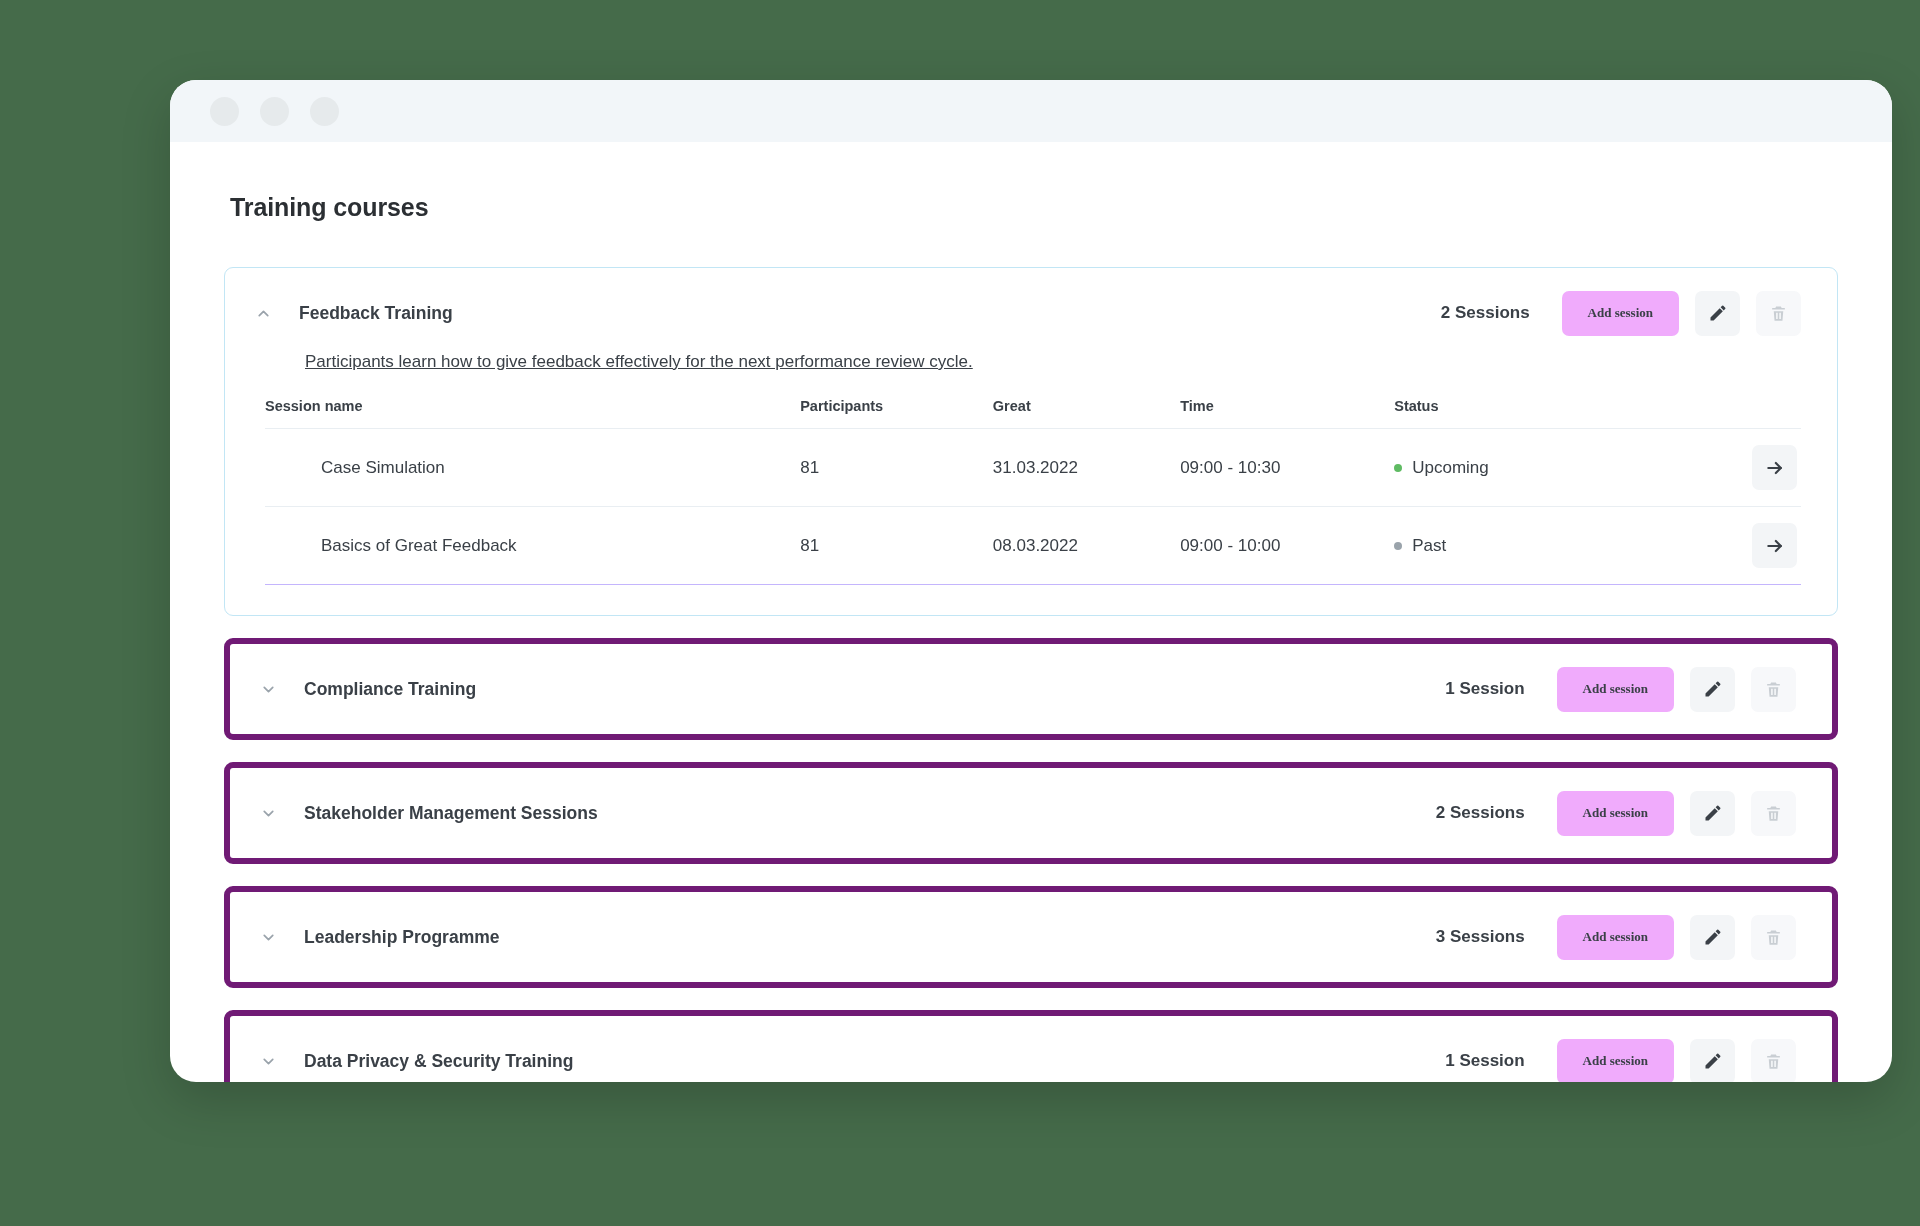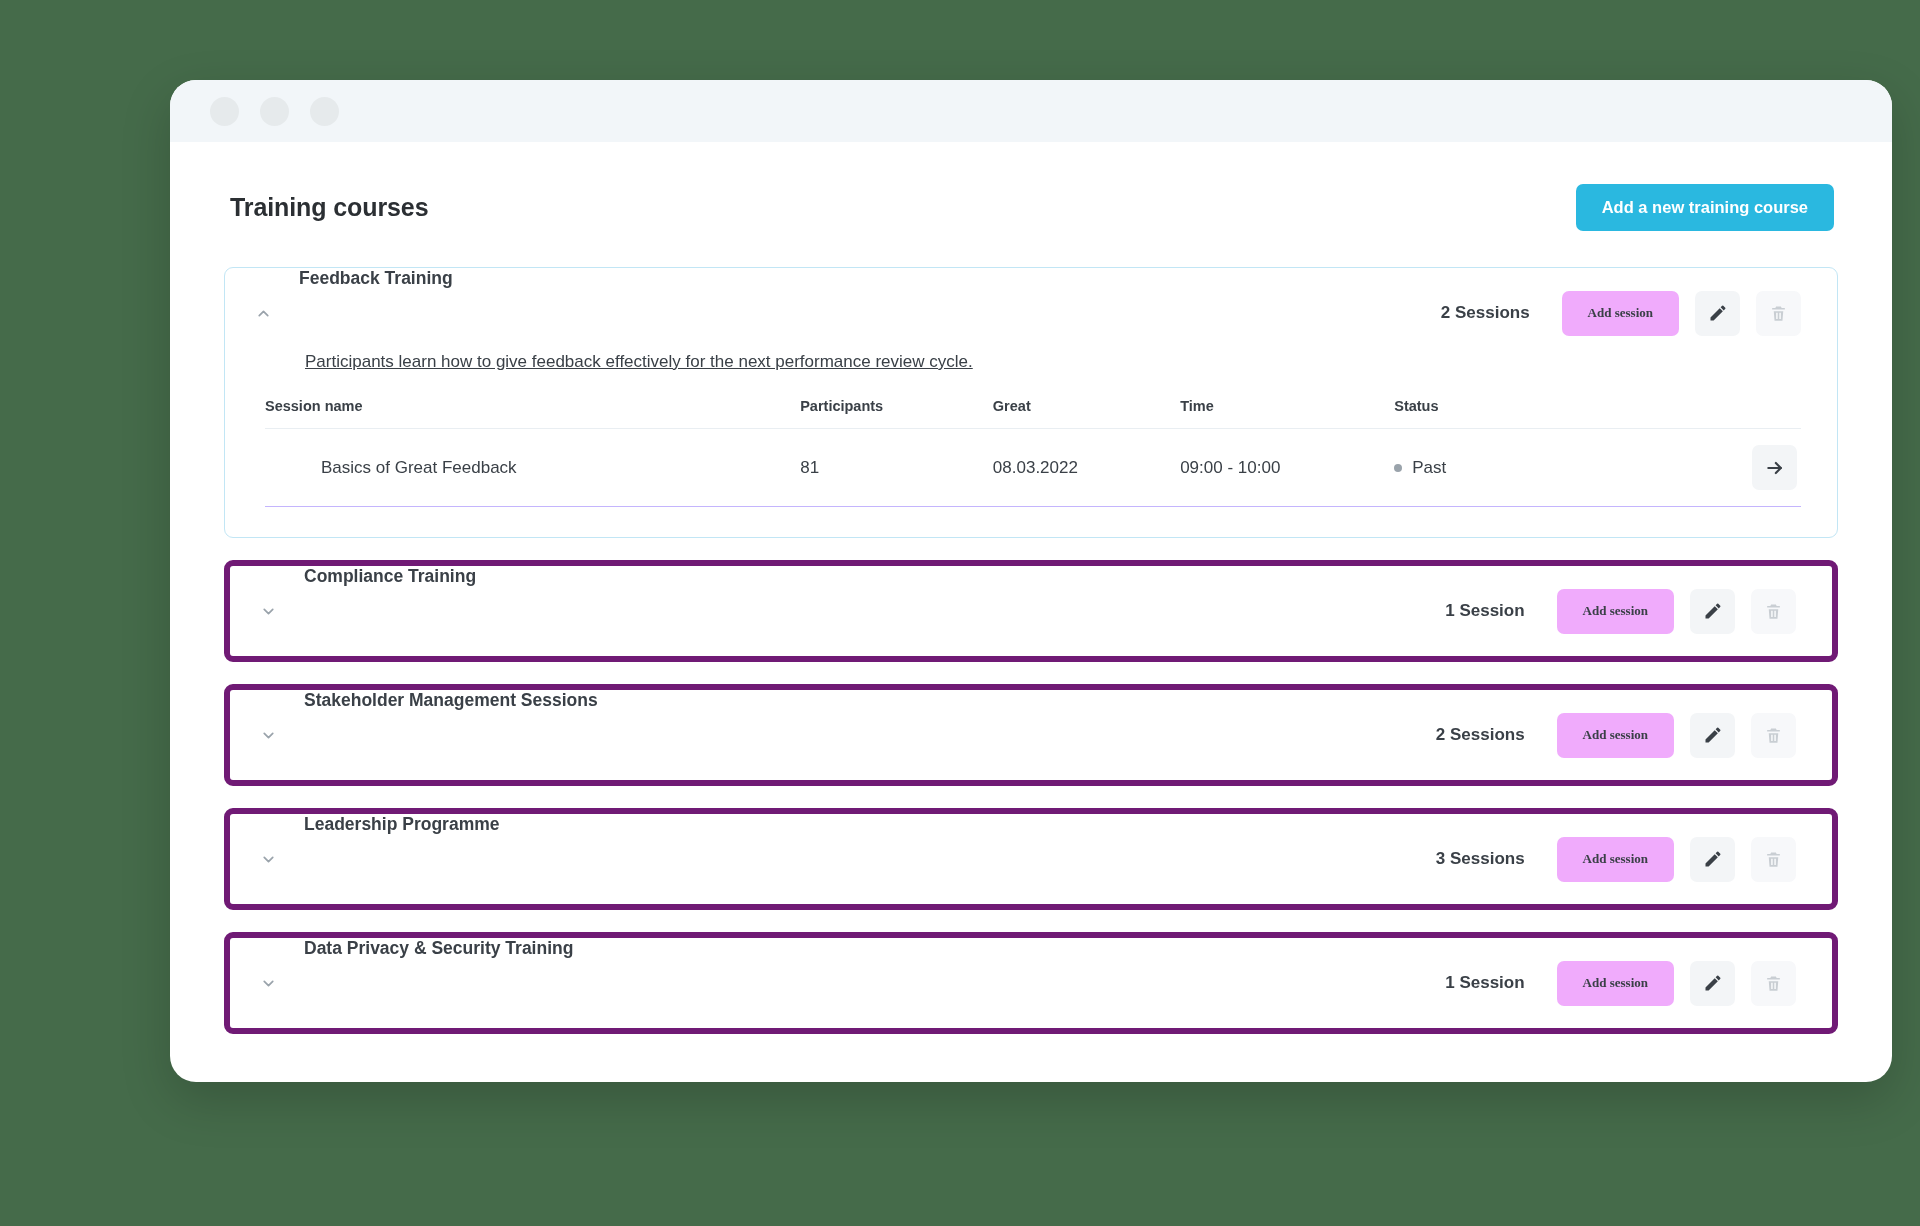--- a/index.html
+++ b/index.html
@@ -92,20 +92,21 @@
     border-radius: 9px;
     background: #ffffff;
   }
 
   .card.expanded {
     border: 1.5px solid #c2e6f5;
   }
 
   .card-head {
     display: flex;
+    align-items: center;
     height: 90px;
     padding: 0 36px 0 24px;
   }
 
   .chevron {
     width: 28px;
     min-width: 28px;
     display: flex;
     align-items: center;
     justify-content: center;
@@ -235,21 +236,20 @@
   <div class="titlebar">
     <span class="dot"></span>
     <span class="dot"></span>
     <span class="dot"></span>
   </div>
 
   <div class="content">
 
     <div class="page-head">
       <div class="page-title">Training courses</div>
-      <button class="btn-primary">Add a new training course</button>
     </div>
 
     <div class="cards" id="cards">
         <div class="card expanded">
           <div class="card-head">
             <span class="chevron">
               <svg width="17" height="17" viewBox="0 0 24 24" fill="none" stroke="currentColor" stroke-width="2.4" stroke-linecap="round" stroke-linejoin="round">
                 <polyline points="6 15 12 9 18 15"></polyline>
               </svg>
             </span>
@@ -280,20 +280,40 @@
                 <tr>
                   <th class="col-name">Session name</th>
                   <th class="col-part">Participants</th>
                   <th class="col-date">Great</th>
                   <th class="col-time">Time</th>
                   <th class="col-status">Status</th>
                   <th class="col-go"></th>
                 </tr>
               </thead>
               <tbody>
+                <tr>
+                  <td class="col-name">Case Simulation</td>
+                  <td class="col-part">81</td>
+                  <td class="col-date">31.03.2022</td>
+                  <td class="col-time">09:00 - 10:30</td>
+                  <td class="col-status">
+                    <div class="status-cell">
+                      <span class="status-dot" style="background: rgb(95, 187, 99);"></span>
+                      <span>Upcoming</span>
+                    </div>
+                  </td>
+                  <td class="col-go"><button class="go-btn">
+                      <span style="display:flex">
+                        <svg width="20" height="20" viewBox="0 0 24 24" fill="none" stroke="#3a4047" stroke-width="2.6" stroke-linecap="round" stroke-linejoin="round">
+                          <line x1="4" y1="12" x2="19" y2="12"></line>
+                          <polyline points="13 6 19 12 13 18"></polyline>
+                        </svg>
+                      </span>
+                    </button></td>
+                </tr>
                 <tr>
                   <td class="col-name">Basics of Great Feedback</td>
                   <td class="col-part">81</td>
                   <td class="col-date">08.03.2022</td>
                   <td class="col-time">09:00 - 10:00</td>
                   <td class="col-status">
                     <div class="status-cell">
                       <span class="status-dot" style="background: rgb(154, 163, 171);"></span>
                       <span>Past</span>
                     </div>

